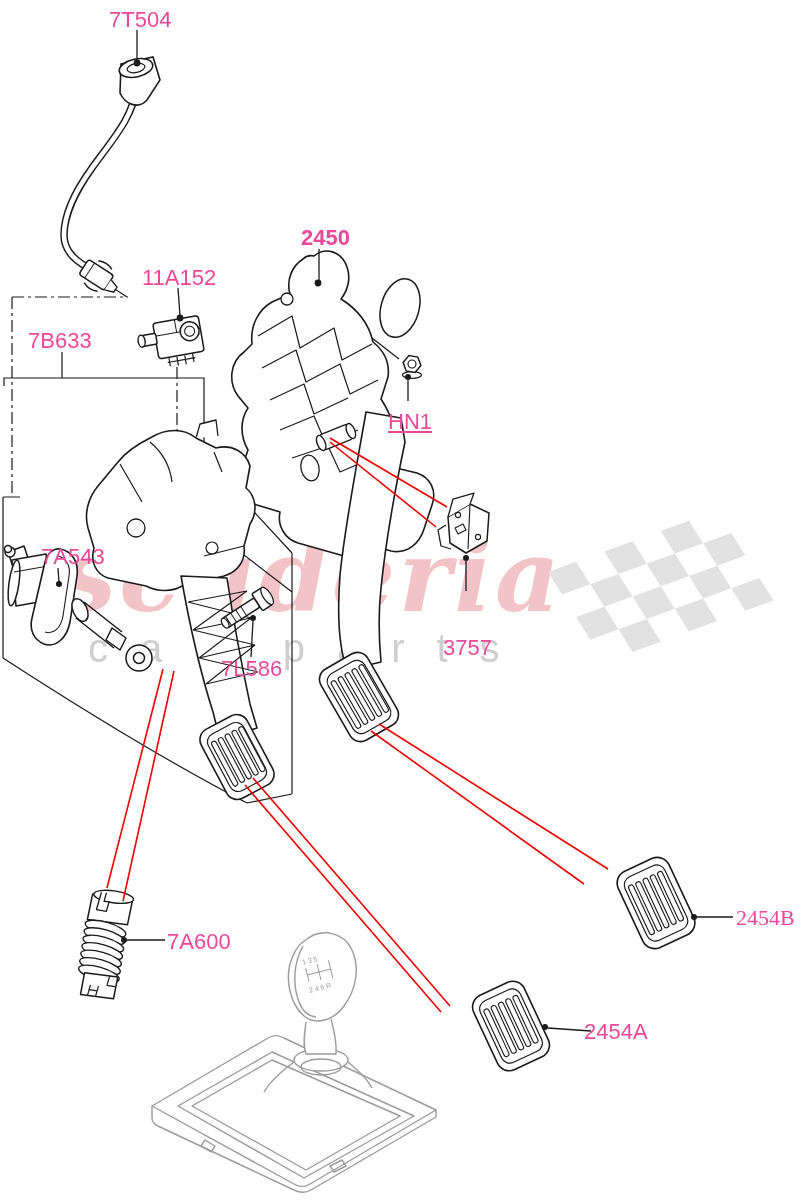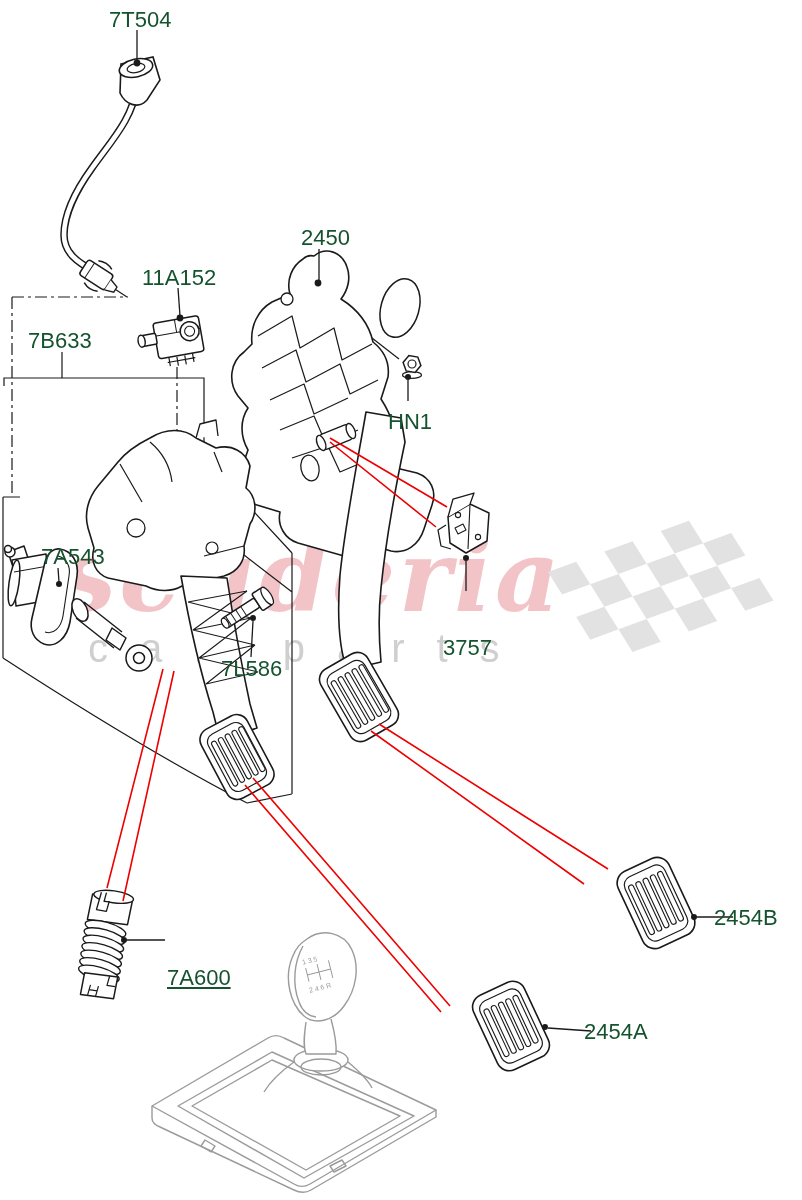--- a/index.html
+++ b/index.html
@@ -6,32 +6,32 @@
   .stage{position:relative;width:802px;height:1200px;background:#ffffff;overflow:hidden;
          font-family:"Liberation Sans",sans-serif;}
   .wm-brand{position:absolute;left:60px;top:526px;z-index:1;
             font-family:"DejaVu Serif",serif;font-style:italic;font-weight:bold;
             font-size:100px;line-height:1;letter-spacing:3px;
             color:rgba(214,72,82,0.32);white-space:nowrap;}
   .wm-tag{position:absolute;left:88px;top:628px;z-index:1;
           font-size:40px;line-height:1;letter-spacing:32px;color:#cfcfcf;white-space:nowrap;}
   svg.flag{position:absolute;left:0;top:0;z-index:1;}
   svg.art{position:absolute;left:0;top:0;z-index:3;}
-  .plabel{position:absolute;z-index:4;color:#14532d;font-size:22px;line-height:1;
+  .plabel{position:absolute;z-index:4;color:#ec4899;font-size:22px;line-height:1;
           white-space:nowrap;cursor:pointer;text-align:center;}
   .lab-7T504 {left:109px;top:9px;}
   .lab-11A152{left:142px;top:267px;}
-  .lab-2450  {left:301px;top:227px;}
+  .lab-2450  {left:301px;top:227px;font-weight:bold;}
   .lab-7B633 {left:28px; top:330px;}
-  .lab-HN1   {left:388px;top:411px;}
+  .lab-HN1   {left:388px;top:411px;text-decoration:underline;}
   .lab-7A543 {left:41px; top:546px;}
   .lab-7L586 {left:221px;top:658px;}
   .lab-3757  {left:443px;top:594px;margin-top:43px;}
-  .lab-7A600 {left:167px;top:967px;text-decoration:underline;}
-  .lab-2454B {left:714px;top:907px;}
+  .lab-7A600 {left:167px;top:931px;}
+  .lab-2454B {left:736px;top:907px;font-family:Liberation Serif, serif;}
   .lab-2454A {left:584px;top:1021px;}
 </style>
 </head>
 <body>
 
 <div class="stage">
 
   <div class="wm-brand">scuderia</div>
   <div class="wm-tag">car parts</div>
 

